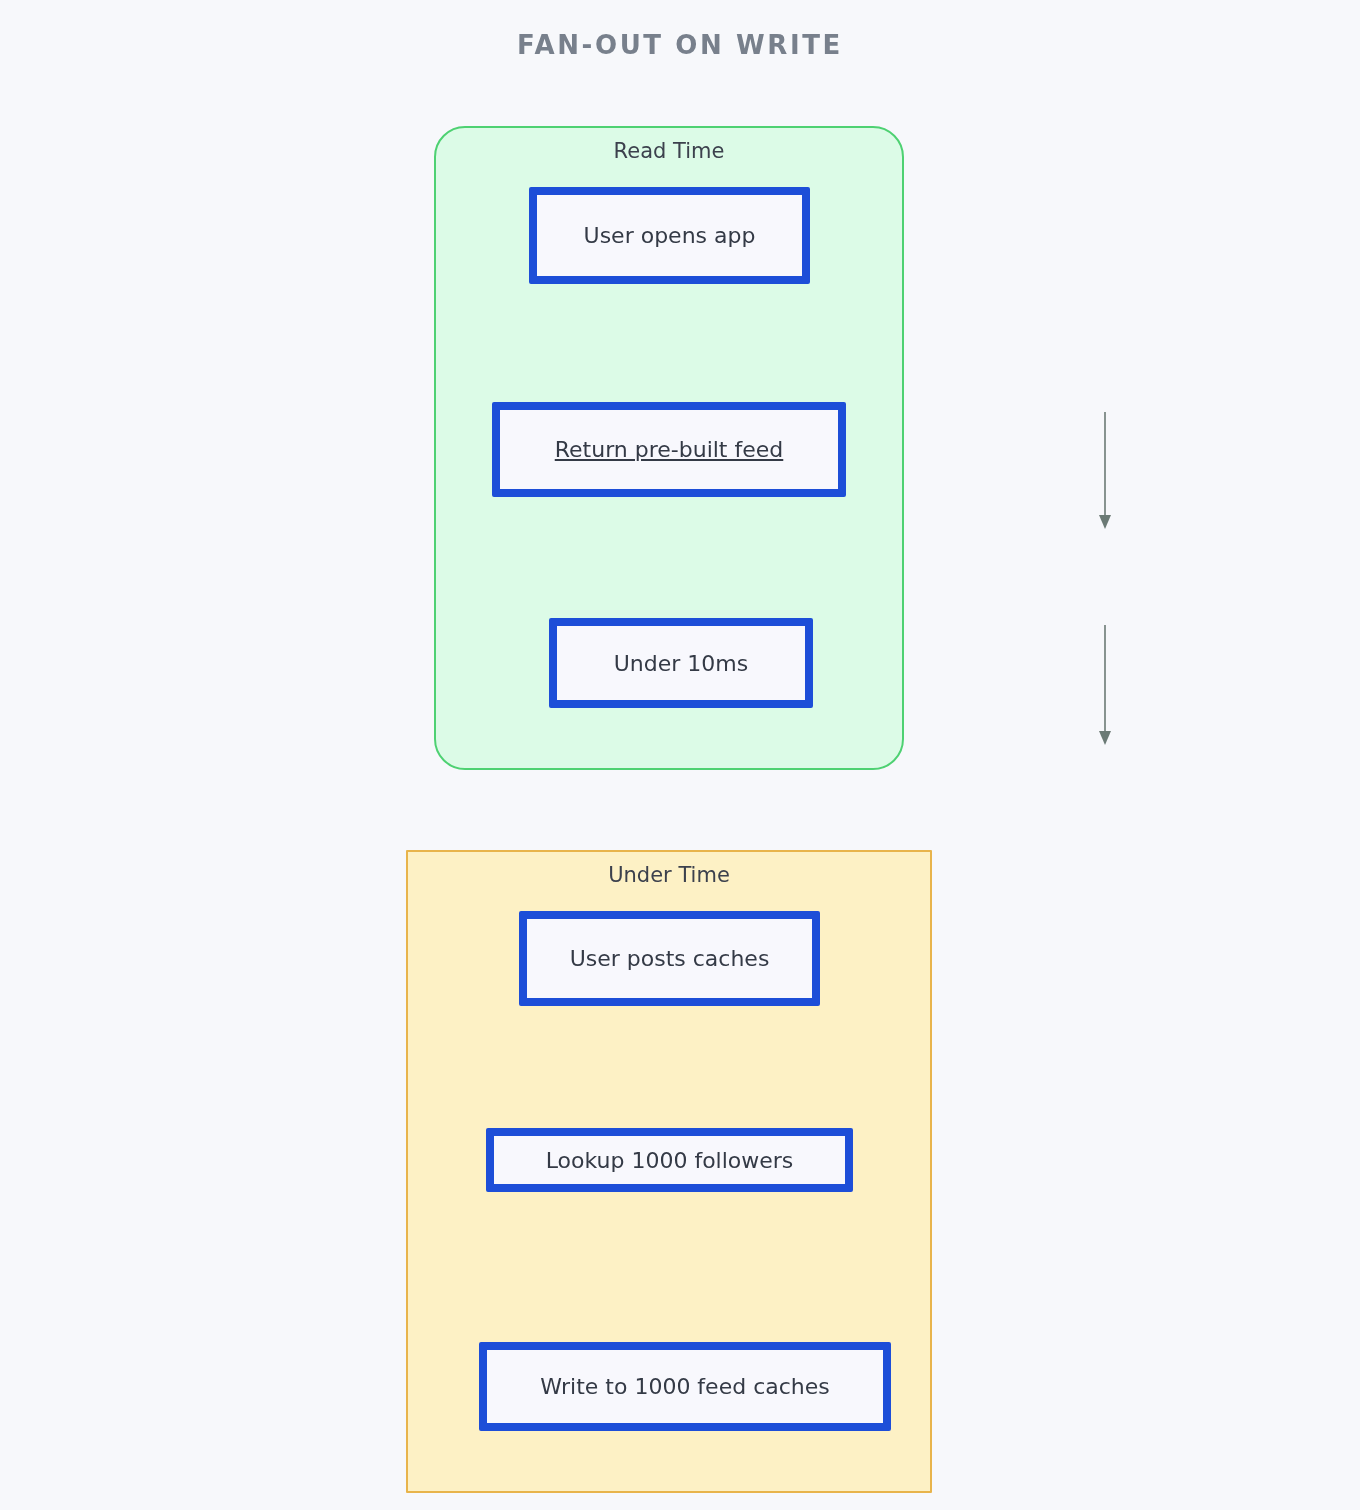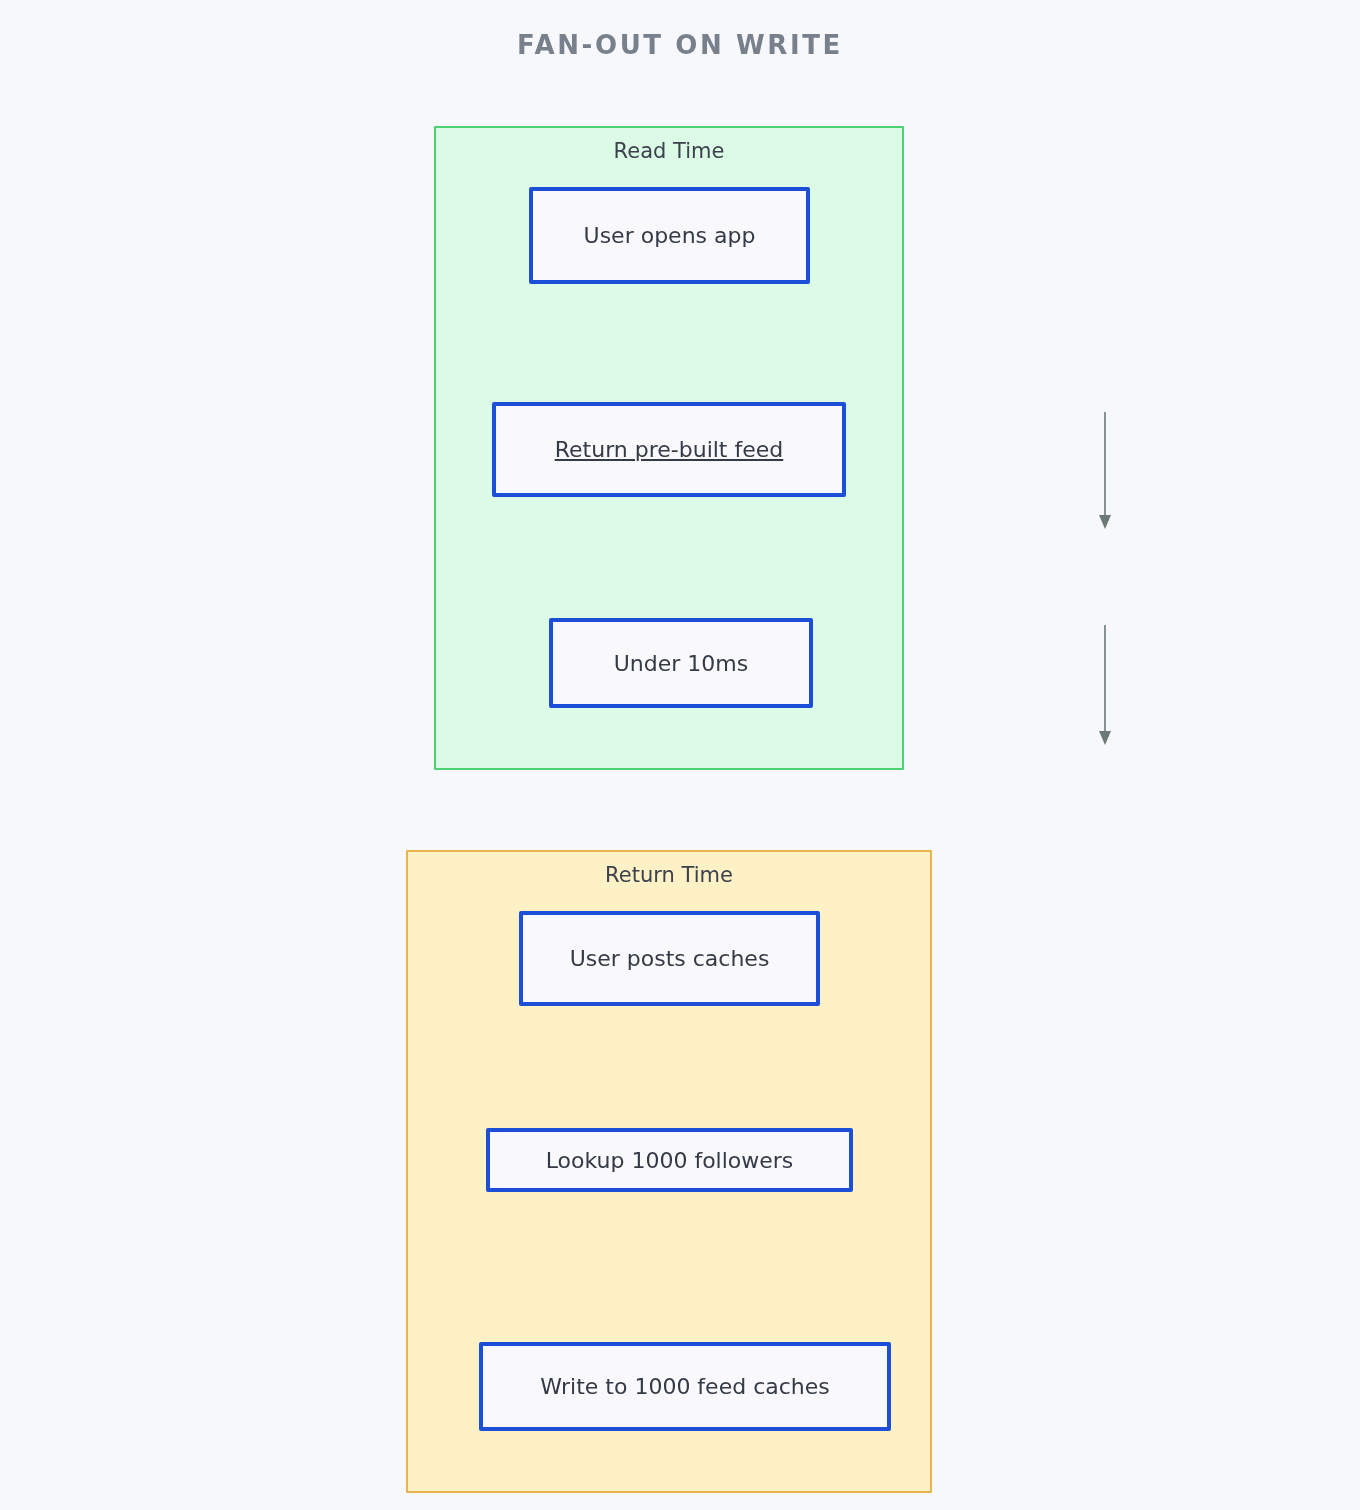--- a/index.html
+++ b/index.html
@@ -57,36 +57,37 @@
     user-select: none;
   }
 
   #subgraph-read {
     left: 434px;
     top: 126px;
     width: 470px;
     height: 644px;
     background: #dcfbe7;
     border-color: #4ed172;
+    border-radius: 31px;
   }
   #subgraph-write {
     left: 406px;
     top: 850px;
     width: 526px;
     height: 643px;
     background: #fdf1c5;
     border-color: #e8b44b;
   }
 
   
   .node {
     position: absolute;
     box-sizing: border-box;
     background: #f8f8fd;
-    border: 4px solid #1d4ed8;
+    border: 8px solid #1d4ed8;
     border-radius: 2px;
     display: flex;
     align-items: center;
     justify-content: center;
     font-size: 22px;
     color: #343a46;
     white-space: nowrap;
     user-select: none;
   }
 
@@ -136,21 +137,21 @@
     </div>
   </div>
 
   <div class="node" id="node-user-opens-app">User opens app</div>
 
   <div class="node" id="node-return-prebuilt">Return pre-built feed</div>
 
   <div class="node" id="node-under-10ms">Under 10ms</div>
 
   <div class="subgraph" id="subgraph-write">
-    <div class="subgraph-title">Return Time</div>
+    <div class="subgraph-title">Under Time</div>
 
   </div>
 
   <div class="node" id="node-user-posts-tweet">User posts caches</div>
 
   <div class="node" id="node-lookup-followers">Lookup 1000 followers</div>
 
   <div class="node" id="node-write-feed-caches">Write to 1000 feed caches</div>
 
 </div>

